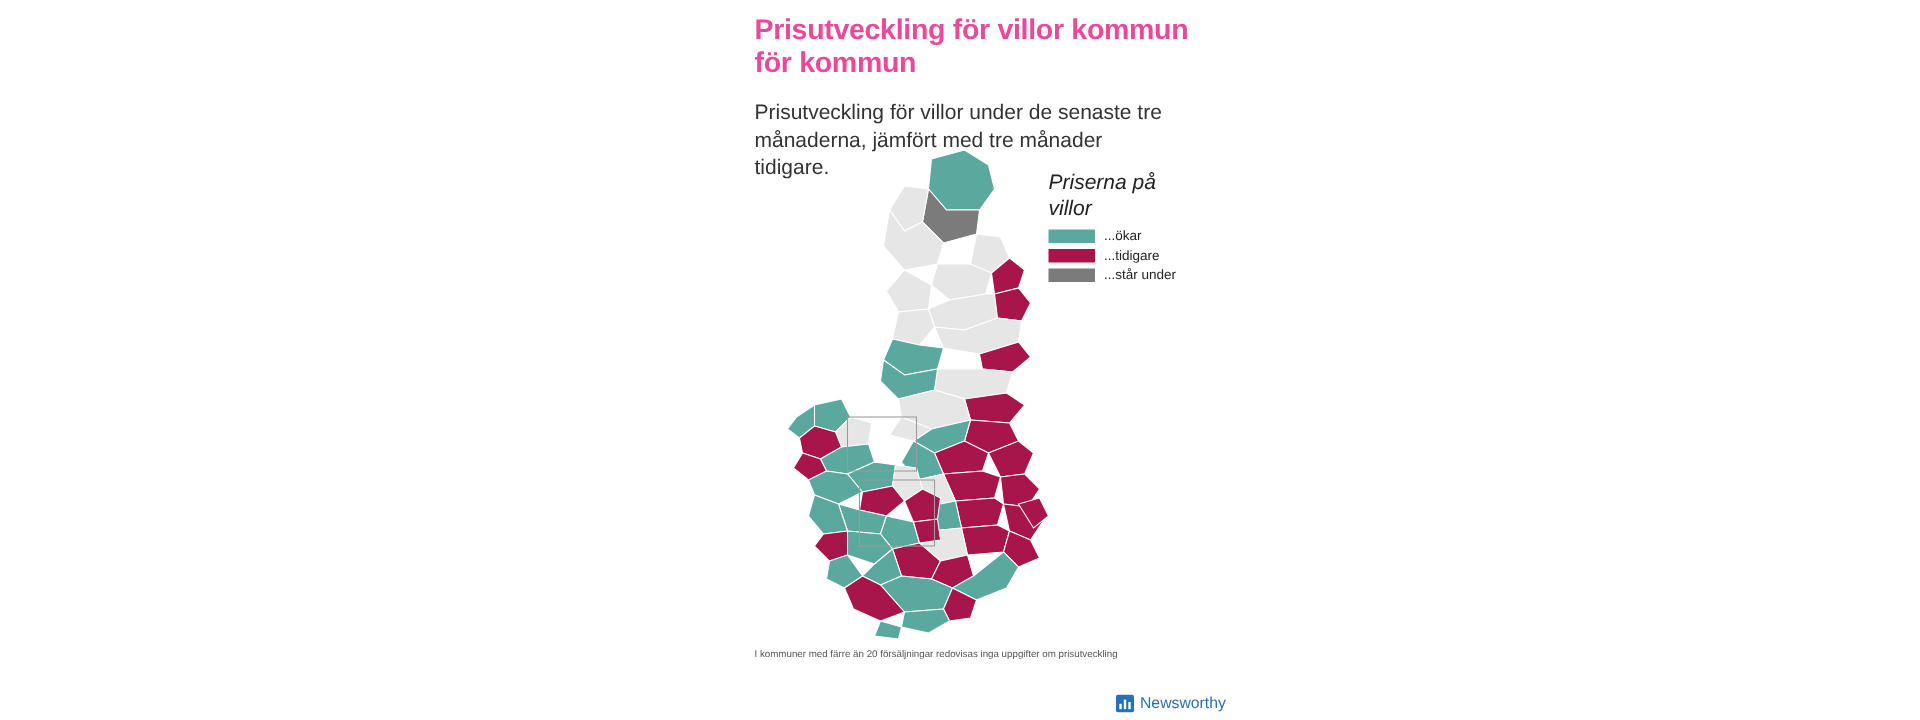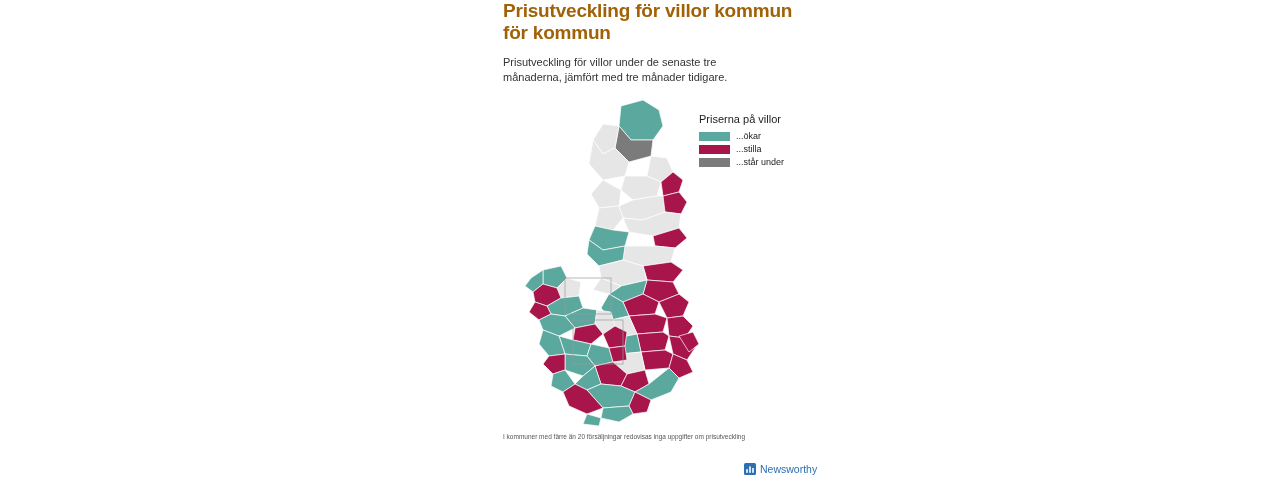--- a/index.html
+++ b/index.html
@@ -25,25 +25,25 @@
     top: 0;
     width: 290px;
     height: 480px;
   }
   .title {
     font-size: 19px;
     font-weight: bold;
     line-height: 1.16;
     letter-spacing: -0.2px;
     margin: 0;
-    padding-top: 0;
-    color: #a16207;
+    padding-top: 10px;
+    color: #ec4899;
   }
   .subtitle {
-    font-size: 11px;
+    font-size: 14px;
     line-height: 1.32;
     margin: 0;
     padding-top: 11px;
     color: #333333;
     max-width: 275px;
   }
   .map-area {
     position: absolute;
     left: 0;
     top: 96px;
@@ -55,24 +55,25 @@
     left: 0;
     top: 0;
   }
   .legend {
     position: absolute;
     left: 196px;
     top: 17px;
     width: 96px;
   }
   .legend-title {
-    font-size: 11px;
+    font-size: 14px;
     line-height: 1.18;
     color: #222222;
     margin-bottom: 5px;
+    font-style: italic;
   }
   .legend-row {
     display: flex;
     align-items: center;
     height: 12px;
     margin-bottom: 1px;
   }
   .legend-swatch {
     width: 31px;
     height: 9px;
@@ -204,21 +205,21 @@
       <div class="legend">
         <div class="legend-title">Priserna på villor</div>
 
         <div class="legend-row">
           <span class="legend-swatch" style="background:#5aa89e"></span>
           <span class="legend-label">...ökar</span>
         </div>
 
         <div class="legend-row">
           <span class="legend-swatch" style="background:#a8154a"></span>
-          <span class="legend-label">...stilla</span>
+          <span class="legend-label">...tidigare</span>
         </div>
 
         <div class="legend-row">
           <span class="legend-swatch" style="background:#7b7b7b"></span>
           <span class="legend-label">...står under</span>
         </div>
       </div>
     </div>
 
     <div class="footnote">I kommuner med färre än 20 försäljningar redovisas inga uppgifter om prisutveckling</div>

